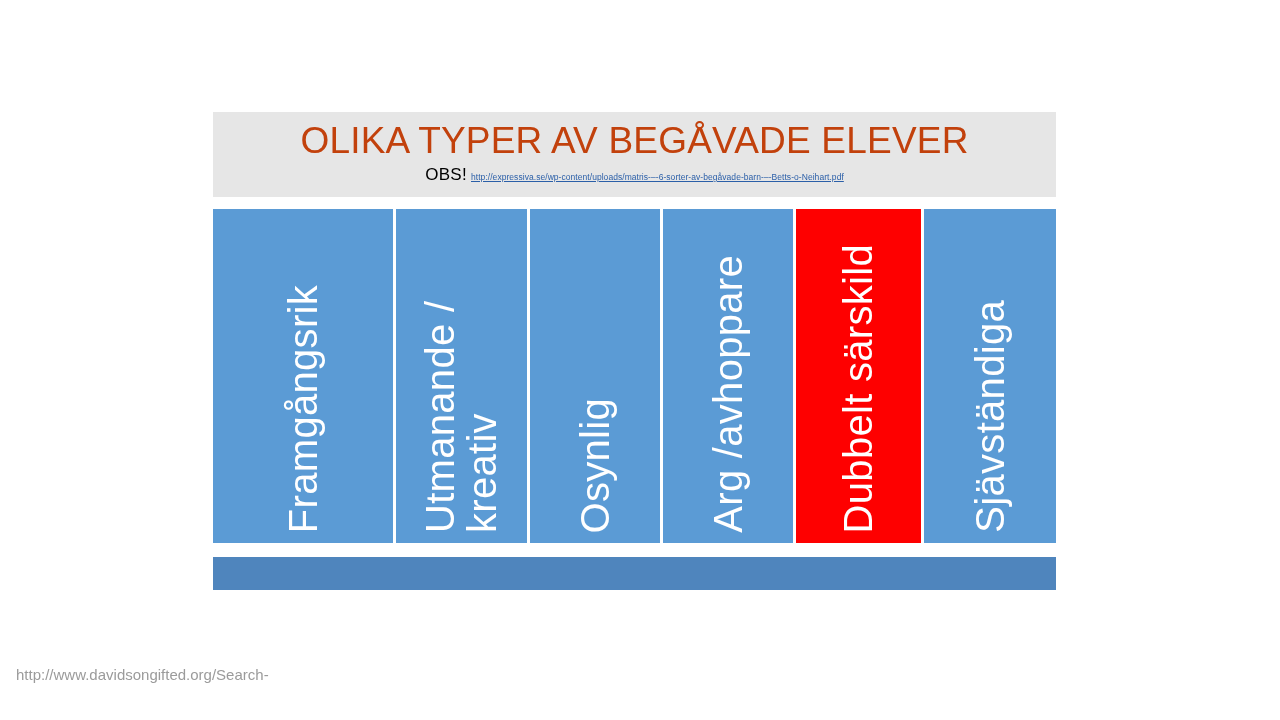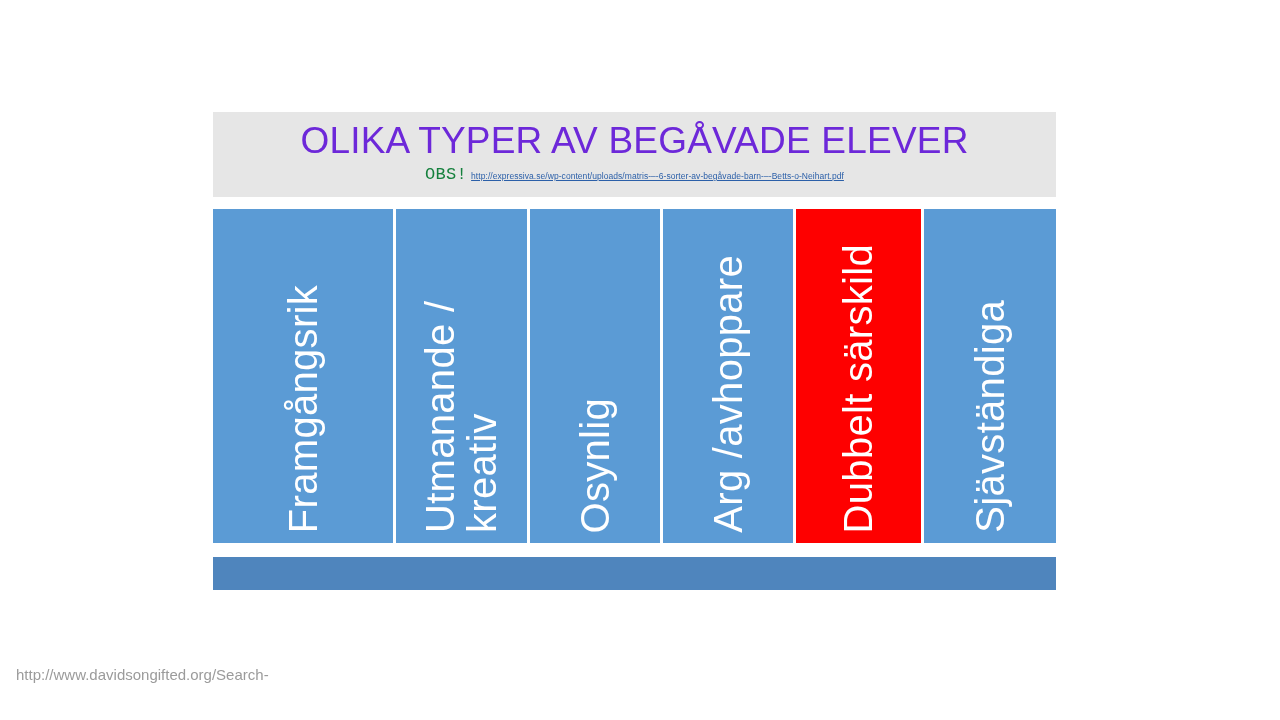--- a/index.html
+++ b/index.html
@@ -40,35 +40,35 @@
     flex-direction: column;
     align-items: center;
     justify-content: flex-start;
     padding-top: 6px;
   }
   #page-title {
     font-family: "Liberation Sans", sans-serif;
     font-size: 37px;
     font-weight: 300;
     letter-spacing: 0.2px;
-    color: #6d28d9;
+    color: #c2410c;
     line-height: 1.24;
     white-space: nowrap;
   }
   #subtitle-row {
     display: flex;
     align-items: baseline;
     justify-content: center;
     margin-top: 1px;
     white-space: nowrap;
   }
   #obs-label {
-    font-family: Liberation Mono, monospace;
+    font-family: Liberation Sans, sans-serif;
     font-size: 17px;
-    color: #15803d;
+    color: #000000;
     letter-spacing: 0.3px;
   }
   #source-link {
     font-family: "Liberation Sans", sans-serif;
     font-size: 8.5px;
     color: #2b5fa8;
     text-decoration: underline;
     margin-left: 4px;
     letter-spacing: 0.05px;
     cursor: pointer;

